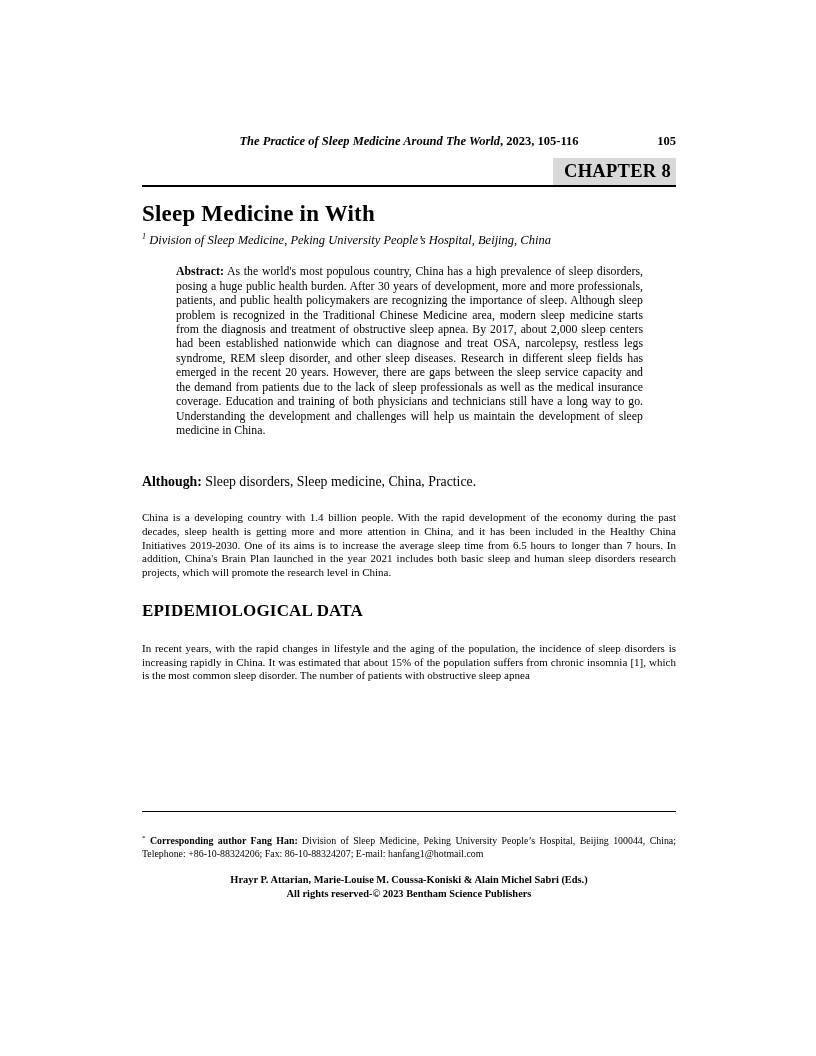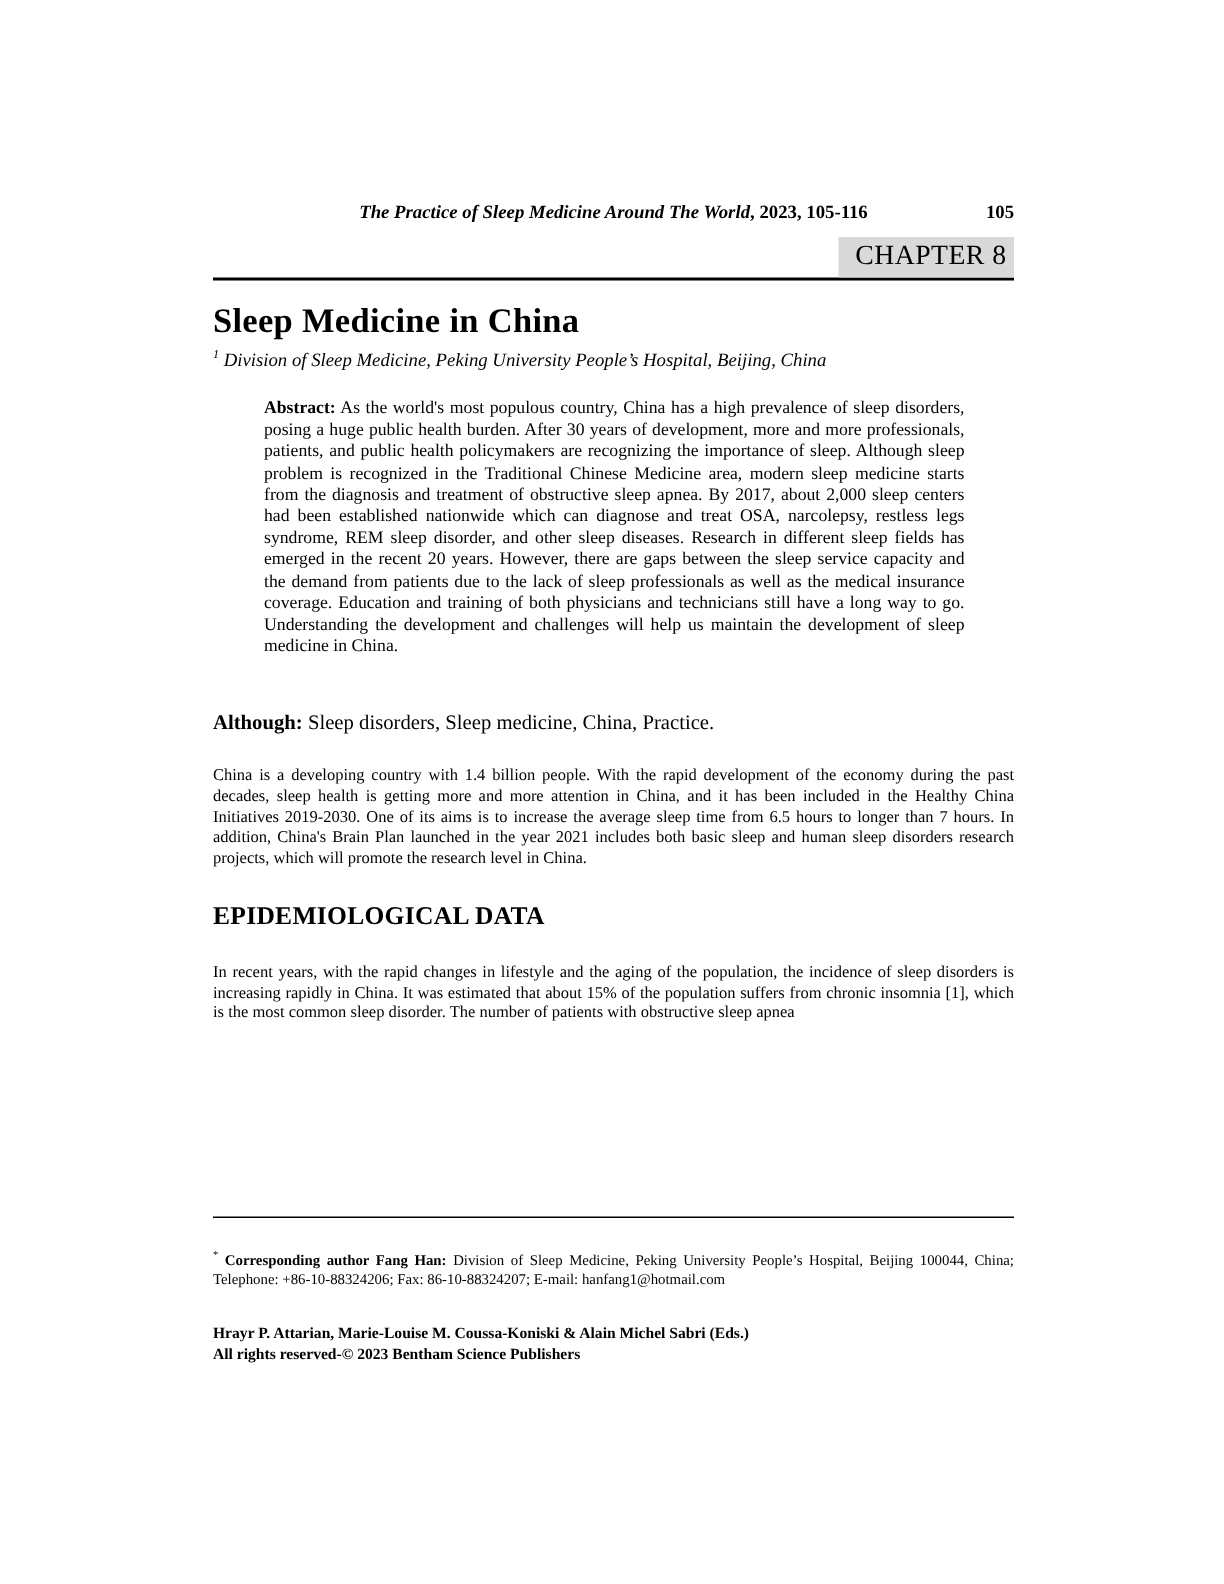--- a/index.html
+++ b/index.html
@@ -35,21 +35,21 @@
   }
   
   .chapter-row {
     text-align: right;
     border-bottom: 2px solid #000;
     margin-top: 9px;
   }
   .chapter-badge {
     display: inline-block;
     background: #d9d9d9;
-    font-weight: normal;
+    font-weight: bold;
     font-size: 18.5px;
     line-height: 1.2;
     padding: 2px 5px 3px 11px;
     letter-spacing: 0.3px;
   }
   
   .chapter-title {
     font-size: 23px;
     font-weight: bold;
     margin: 14px 0 0 0;
@@ -101,41 +101,42 @@
   }
   .footnote {
     border-top: 1.5px solid #000;
     padding-top: 22px;
     font-size: 9.9px;
     line-height: 1.34;
     text-align: justify;
   }
   .footnote sup { font-size: 7px; }
   .editors {
-    margin-top: 22px;
+    margin-top: 12px;
+    text-align: center;
     font-weight: bold;
     font-size: 10.4px;
     line-height: 1.4;
   }
 </style>
 </head>
 <body>
 
 <div class="page">
 
   <header class="running-head">
     <span><i class="rh-book">The Practice of Sleep Medicine Around The World</i><span class="rh-suffix">, 2023, 105-116</span></span>
     <span class="rh-page">105</span>
   </header>
 
   <div class="chapter-row">
     <span class="chapter-badge">CHAPTER 8</span>
   </div>
 
-  <h1 class="chapter-title">Sleep Medicine in China</h1>
+  <h1 class="chapter-title">Sleep Medicine in With</h1>
 
 
   <p class="affiliation"><sup>1</sup><span> Division of Sleep Medicine, Peking University People’s Hospital, Beijing, China</span></p>
 
   <p class="abstract"><b>Abstract:</b><span> As the world's most populous country, China has a high prevalence of sleep disorders, posing a huge public health burden. After 30 years of development, more and more professionals, patients, and public health policymakers are recognizing the importance of sleep. Although sleep problem is recognized in the Traditional Chinese Medicine area, modern sleep medicine starts from the diagnosis and treatment of obstructive sleep apnea. By 2017, about 2,000 sleep centers had been established nationwide which can diagnose and treat OSA, narcolepsy, restless legs syndrome, REM sleep disorder, and other sleep diseases. Research in different sleep fields has emerged in the recent 20 years. However, there are gaps between the sleep service capacity and the demand from patients due to the lack of sleep professionals as well as the medical insurance coverage. Education and training of both physicians and technicians still have a long way to go. Understanding the development and challenges will help us maintain the development of sleep medicine in China.</span></p>
 
   <p class="keywords"><b>Although:</b><span> Sleep disorders, Sleep medicine, China, Practice.</span></p>
 
   <p class="para">China is a developing country with 1.4 billion people. With the rapid development of the economy during the past decades, sleep health is getting more and more attention in China, and it has been included in the Healthy China Initiatives 2019-2030. One of its aims is to increase the average sleep time from 6.5 hours to longer than 7 hours. In addition, China's Brain Plan launched in the year 2021 includes both basic sleep and human sleep disorders research projects, which will promote the research level in China.</p>
 

